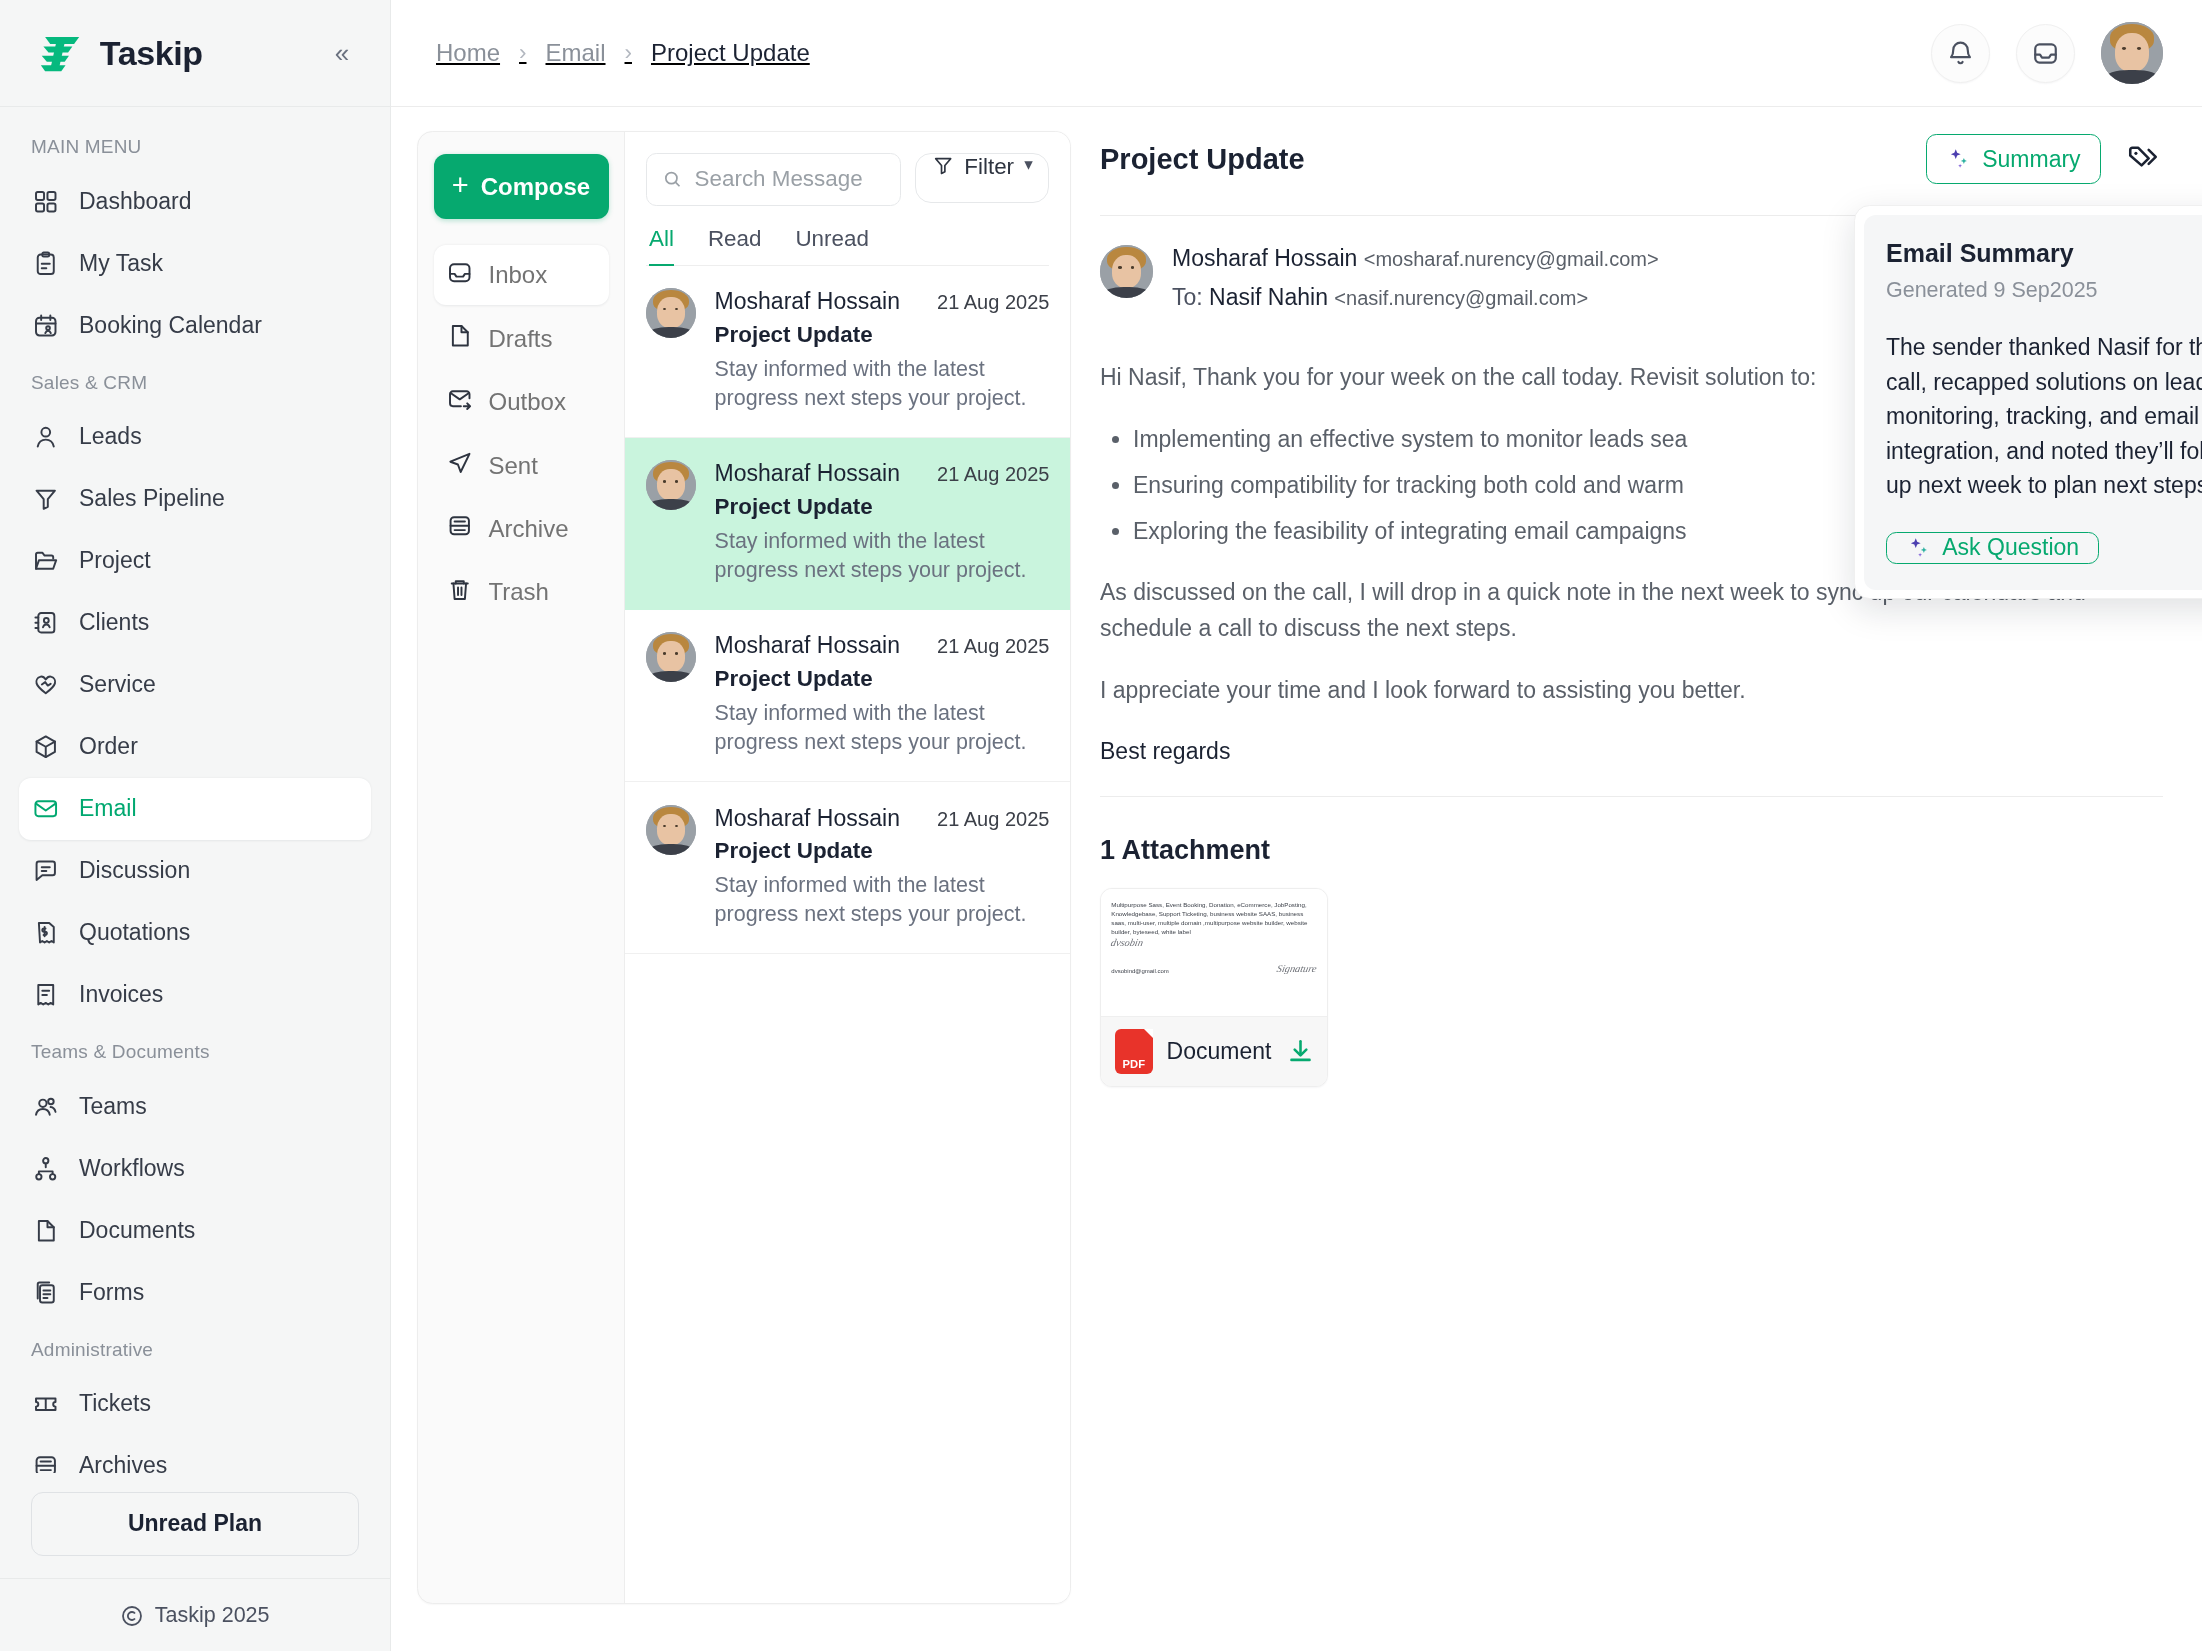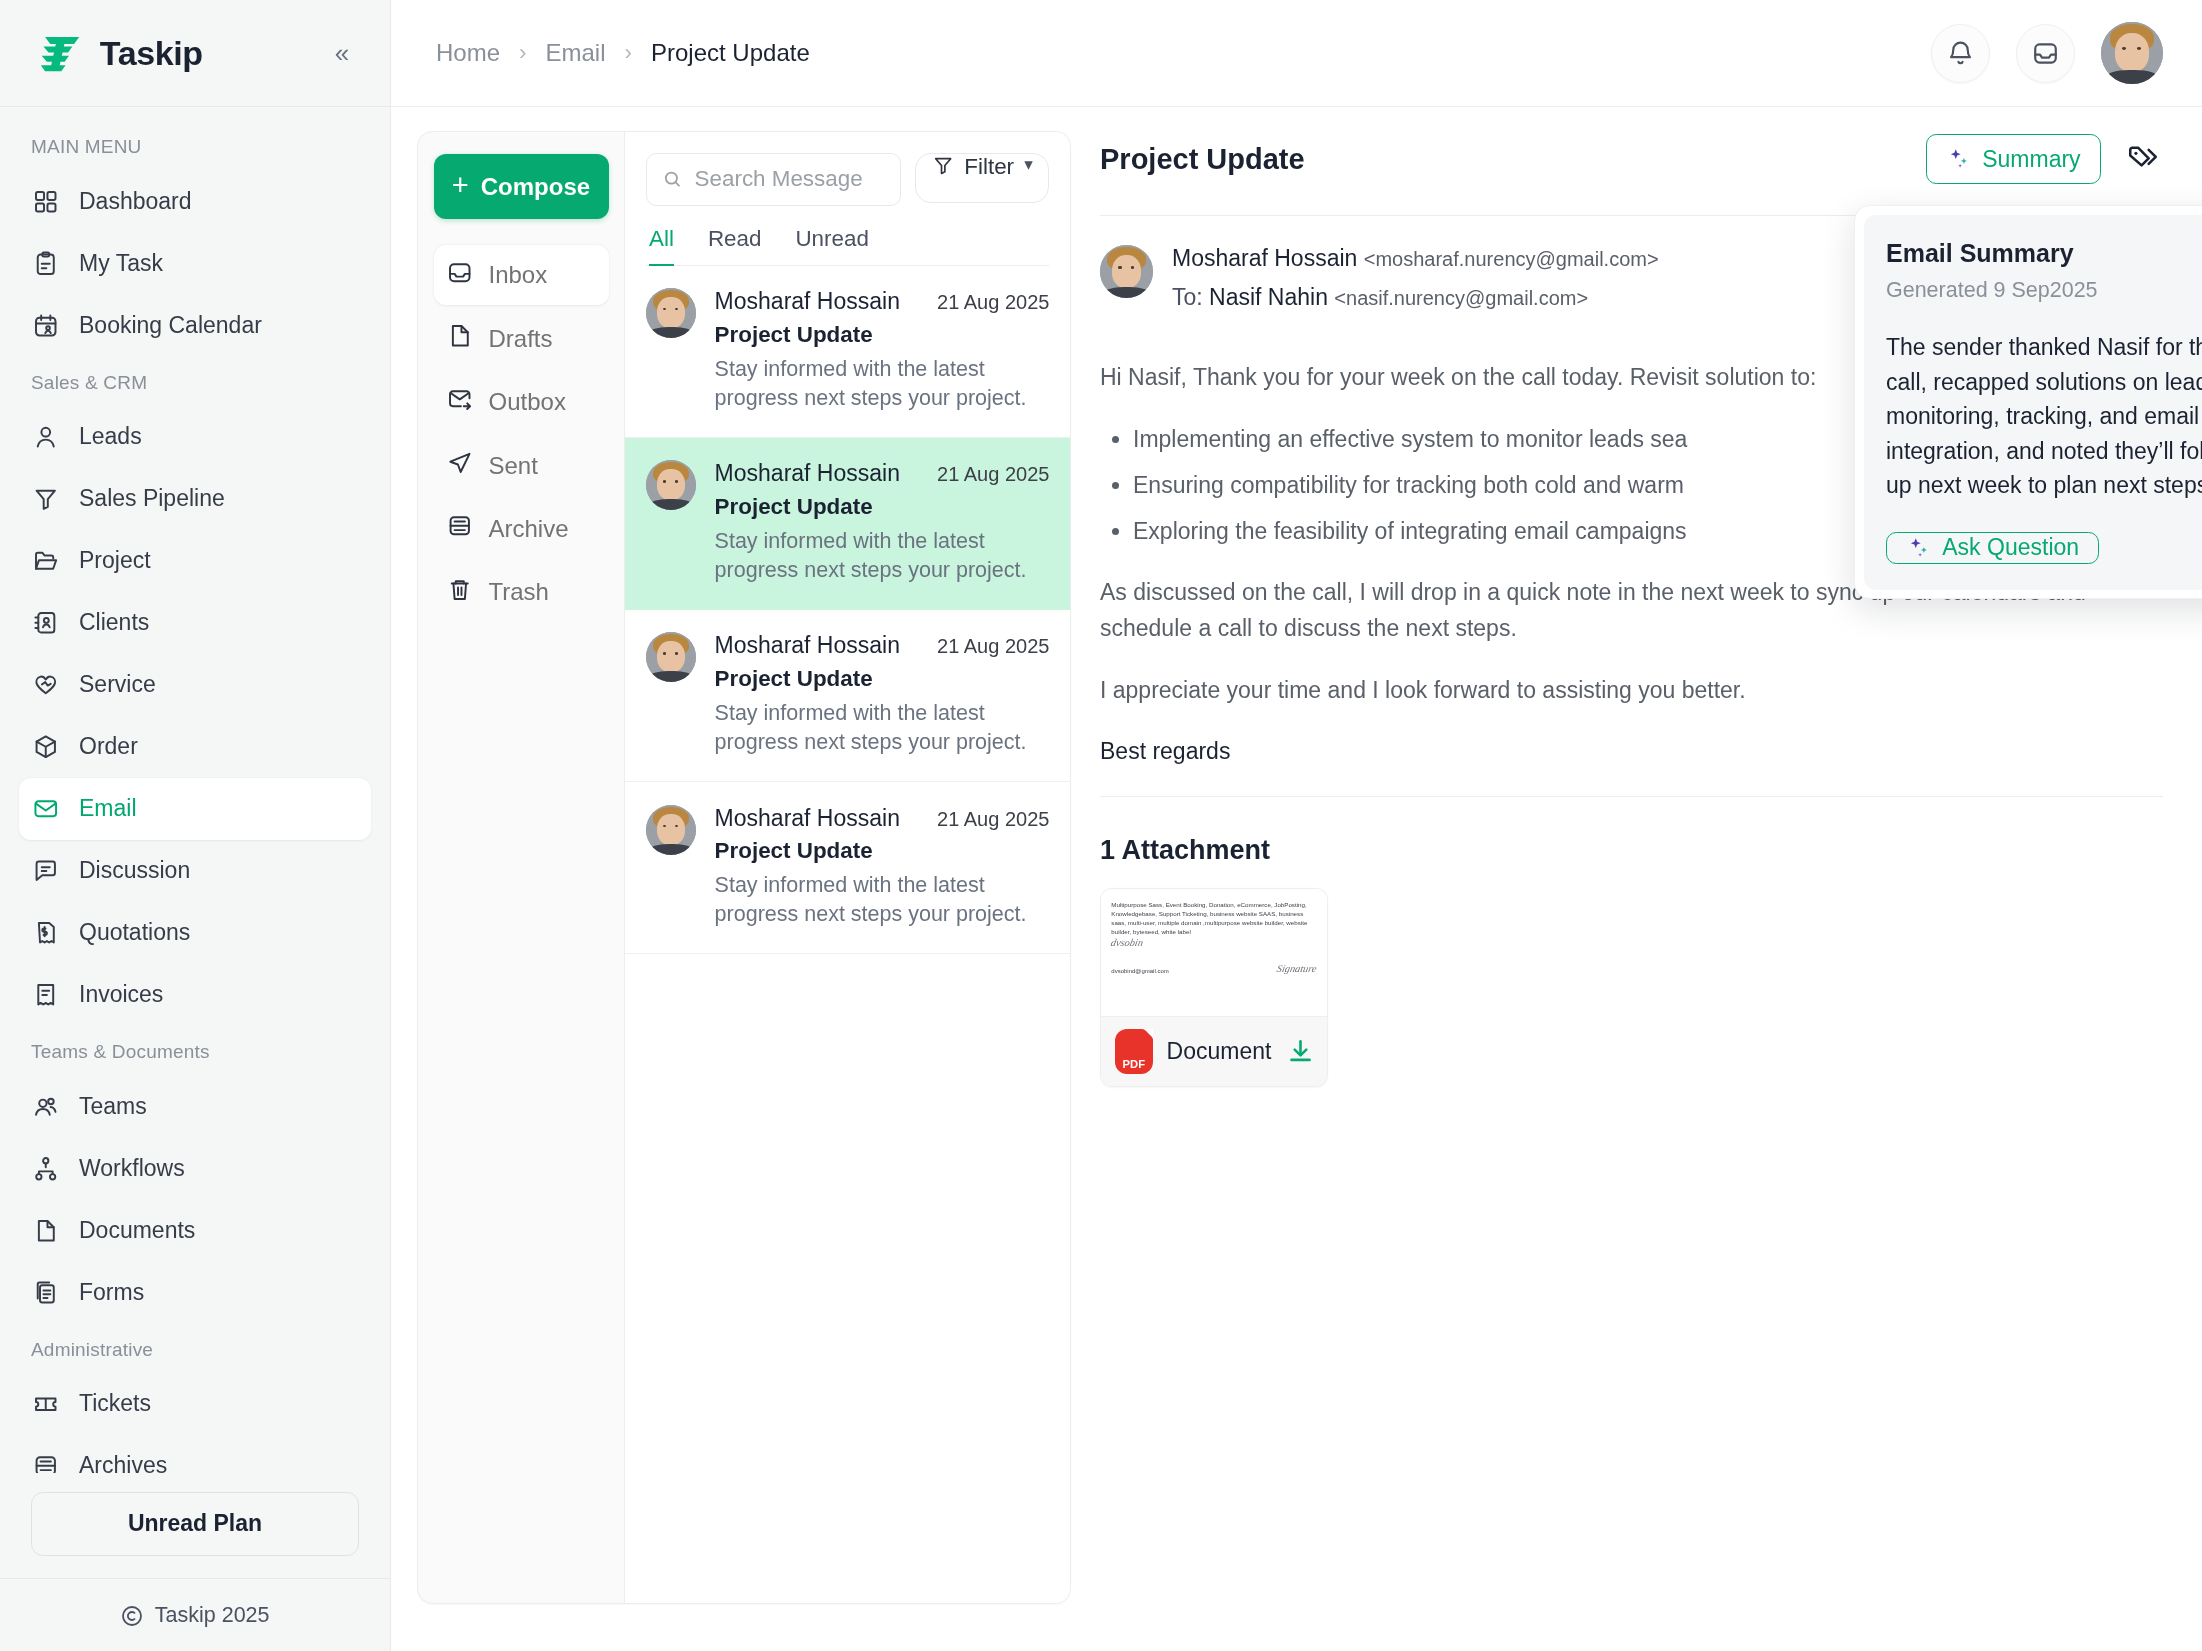--- a/index.html
+++ b/index.html
@@ -64,20 +64,21 @@
     font-size: 21.5px; color: #4b5160;
   }
   .copyright svg { width: 24px; height: 24px; stroke: #4b5160; fill: none; stroke-width: 1.8; }
 
   
   .main { flex: 1 1 auto; display: flex; flex-direction: column; min-width: 0; background: #fff; }
   .topbar {
     height: 107px; flex: 0 0 107px; border-bottom: 0.9px solid #ececec;
     display: flex; align-items: center; justify-content: space-between;
     padding: 0 40px 0 45px;
+    text-decoration: underline;
   }
   .crumbs { display: flex; align-items: center; gap: 19px; font-size: 24px; }
   .crumb { color: #8a9099; cursor: pointer; }
   .crumb.current { color: #1b2232; font-weight: 400; }
   .crumb-sep { color: #b3b8c0; font-size: 22.4px; }
   .top-actions { display: flex; align-items: center; gap: 26px; }
   .round-btn {
     width: 59px; height: 59px; border-radius: 50%; background: #fcfcfc;
     border: 0.9px solid #f0f0f0; display: flex; align-items: center; justify-content: center;
     cursor: pointer; box-shadow: 0 0.9px 1.7px rgba(16,24,40,.04);
@@ -204,21 +205,21 @@
   .attach-preview { height: 127px; padding: 12px 10.3px; background: #fff; overflow: hidden; }
   .attach-preview .ptxt { font-size: 6.2px; line-height: 1.45; color: #3c4049; }
   .attach-preview .pemail { font-size: 6px; color: #3c4049; margin-top: 17px; }
   .attach-preview .sigrow { display:flex; justify-content:space-between; align-items:flex-end; margin-top: 3.4px; }
   .sig { font-family: "Liberation Serif", serif; font-style: italic; font-size: 10.3px; color: #3c4049; opacity:.75; transform: skewX(-12deg); }
   .attach-foot {
     display: flex; align-items: center; gap: 13.8px; padding: 12px 13.8px; background: #f7f7f7;
     border-top: 0.9px solid #efefef;
   }
   .pdf-badge {
-    width: 38px; height: 45px; background: #e8332a; border-radius: 12px; flex: 0 0 38px;
+    width: 38px; height: 45px; background: #e8332a; border-radius: 6px; flex: 0 0 38px;
     display: flex; align-items: flex-end; justify-content: center; padding-bottom: 4.3px;
     color: #fff; font-size: 11.2px; font-weight: 700; position: relative;
   }
   .pdf-badge:after { content:""; position:absolute; top:0; right:0; border-width:0 9.5px 9.5px 0; border-style:solid; border-color:#fff #fff transparent transparent; }
   .attach-name { flex: 1 1 auto; font-size: 23px; color: #1b2232; }
   .dl-btn { width: 31px; height: 31px; cursor: pointer; }
   .dl-btn svg { width: 31px; height: 31px; stroke: #06a96f; fill: none; stroke-width: 2; stroke-linecap: round; stroke-linejoin: round; }
 
   
   .summary-pop {

